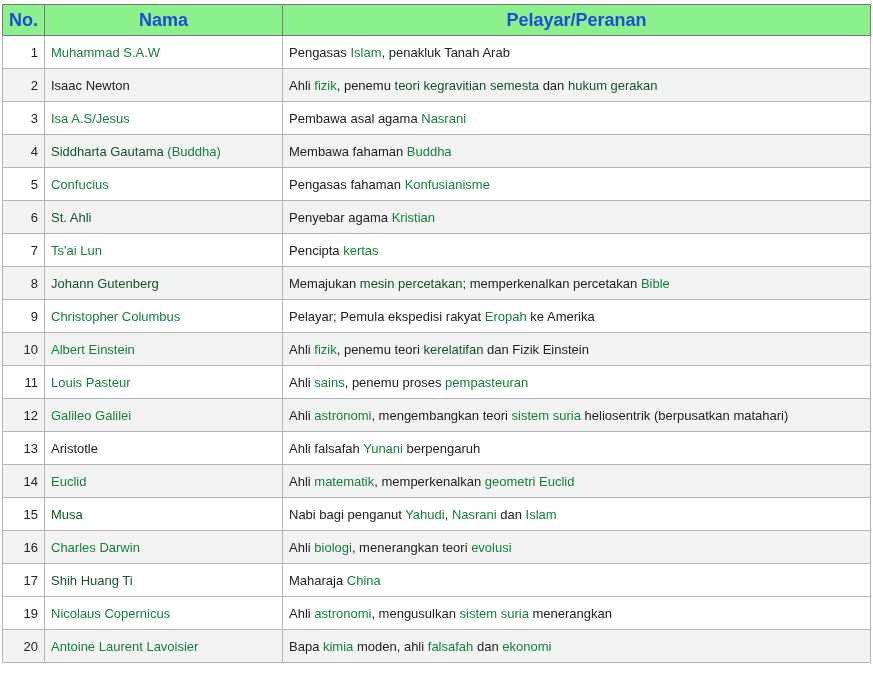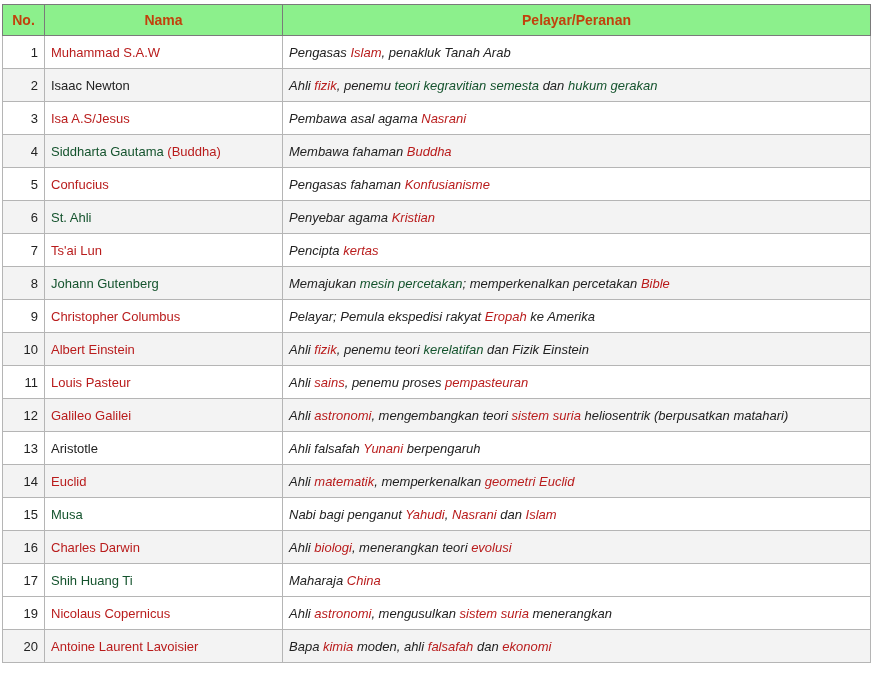--- a/index.html
+++ b/index.html
@@ -19,23 +19,23 @@
   table.rank-table {
     border-collapse: collapse;
     width: 869px;
     margin: 4px 0 0 2px;
     table-layout: fixed;
     font-size: 13px;
   }
   table.rank-table th {
     background: #8cf08c;
     border: 1px solid #7a7a7a;
-    color: #c2410c;
+    color: #1d4ed8;
     font-weight: bold;
-    font-size: 14px;
+    font-size: 18px;
     height: 26px;
     padding: 2px 4px;
     text-align: center;
   }
   table.rank-table td {
     border: 1px solid #b5b5b5;
     height: 28px;
     padding: 2px 6px;
     vertical-align: middle;
     color: #222222;
@@ -57,23 +57,22 @@
   }
   td.name-cell {
     padding-left: 8px;
     white-space: nowrap;
     overflow: hidden;
   }
   td.role-cell {
     padding-left: 8px;
     white-space: nowrap;
     overflow: hidden;
-    font-style: italic;
   }
-  .lnk-blue { color: #b91c1c; }
+  .lnk-blue { color: #15803d; }
   .lnk-red  { color: #14532d; }
   .plain    { color: #222222; }
 </style>
 </head>
 <body>
 
 <div id="page">
   <table class="rank-table">
     <colgroup>
       <col class="c-no">

